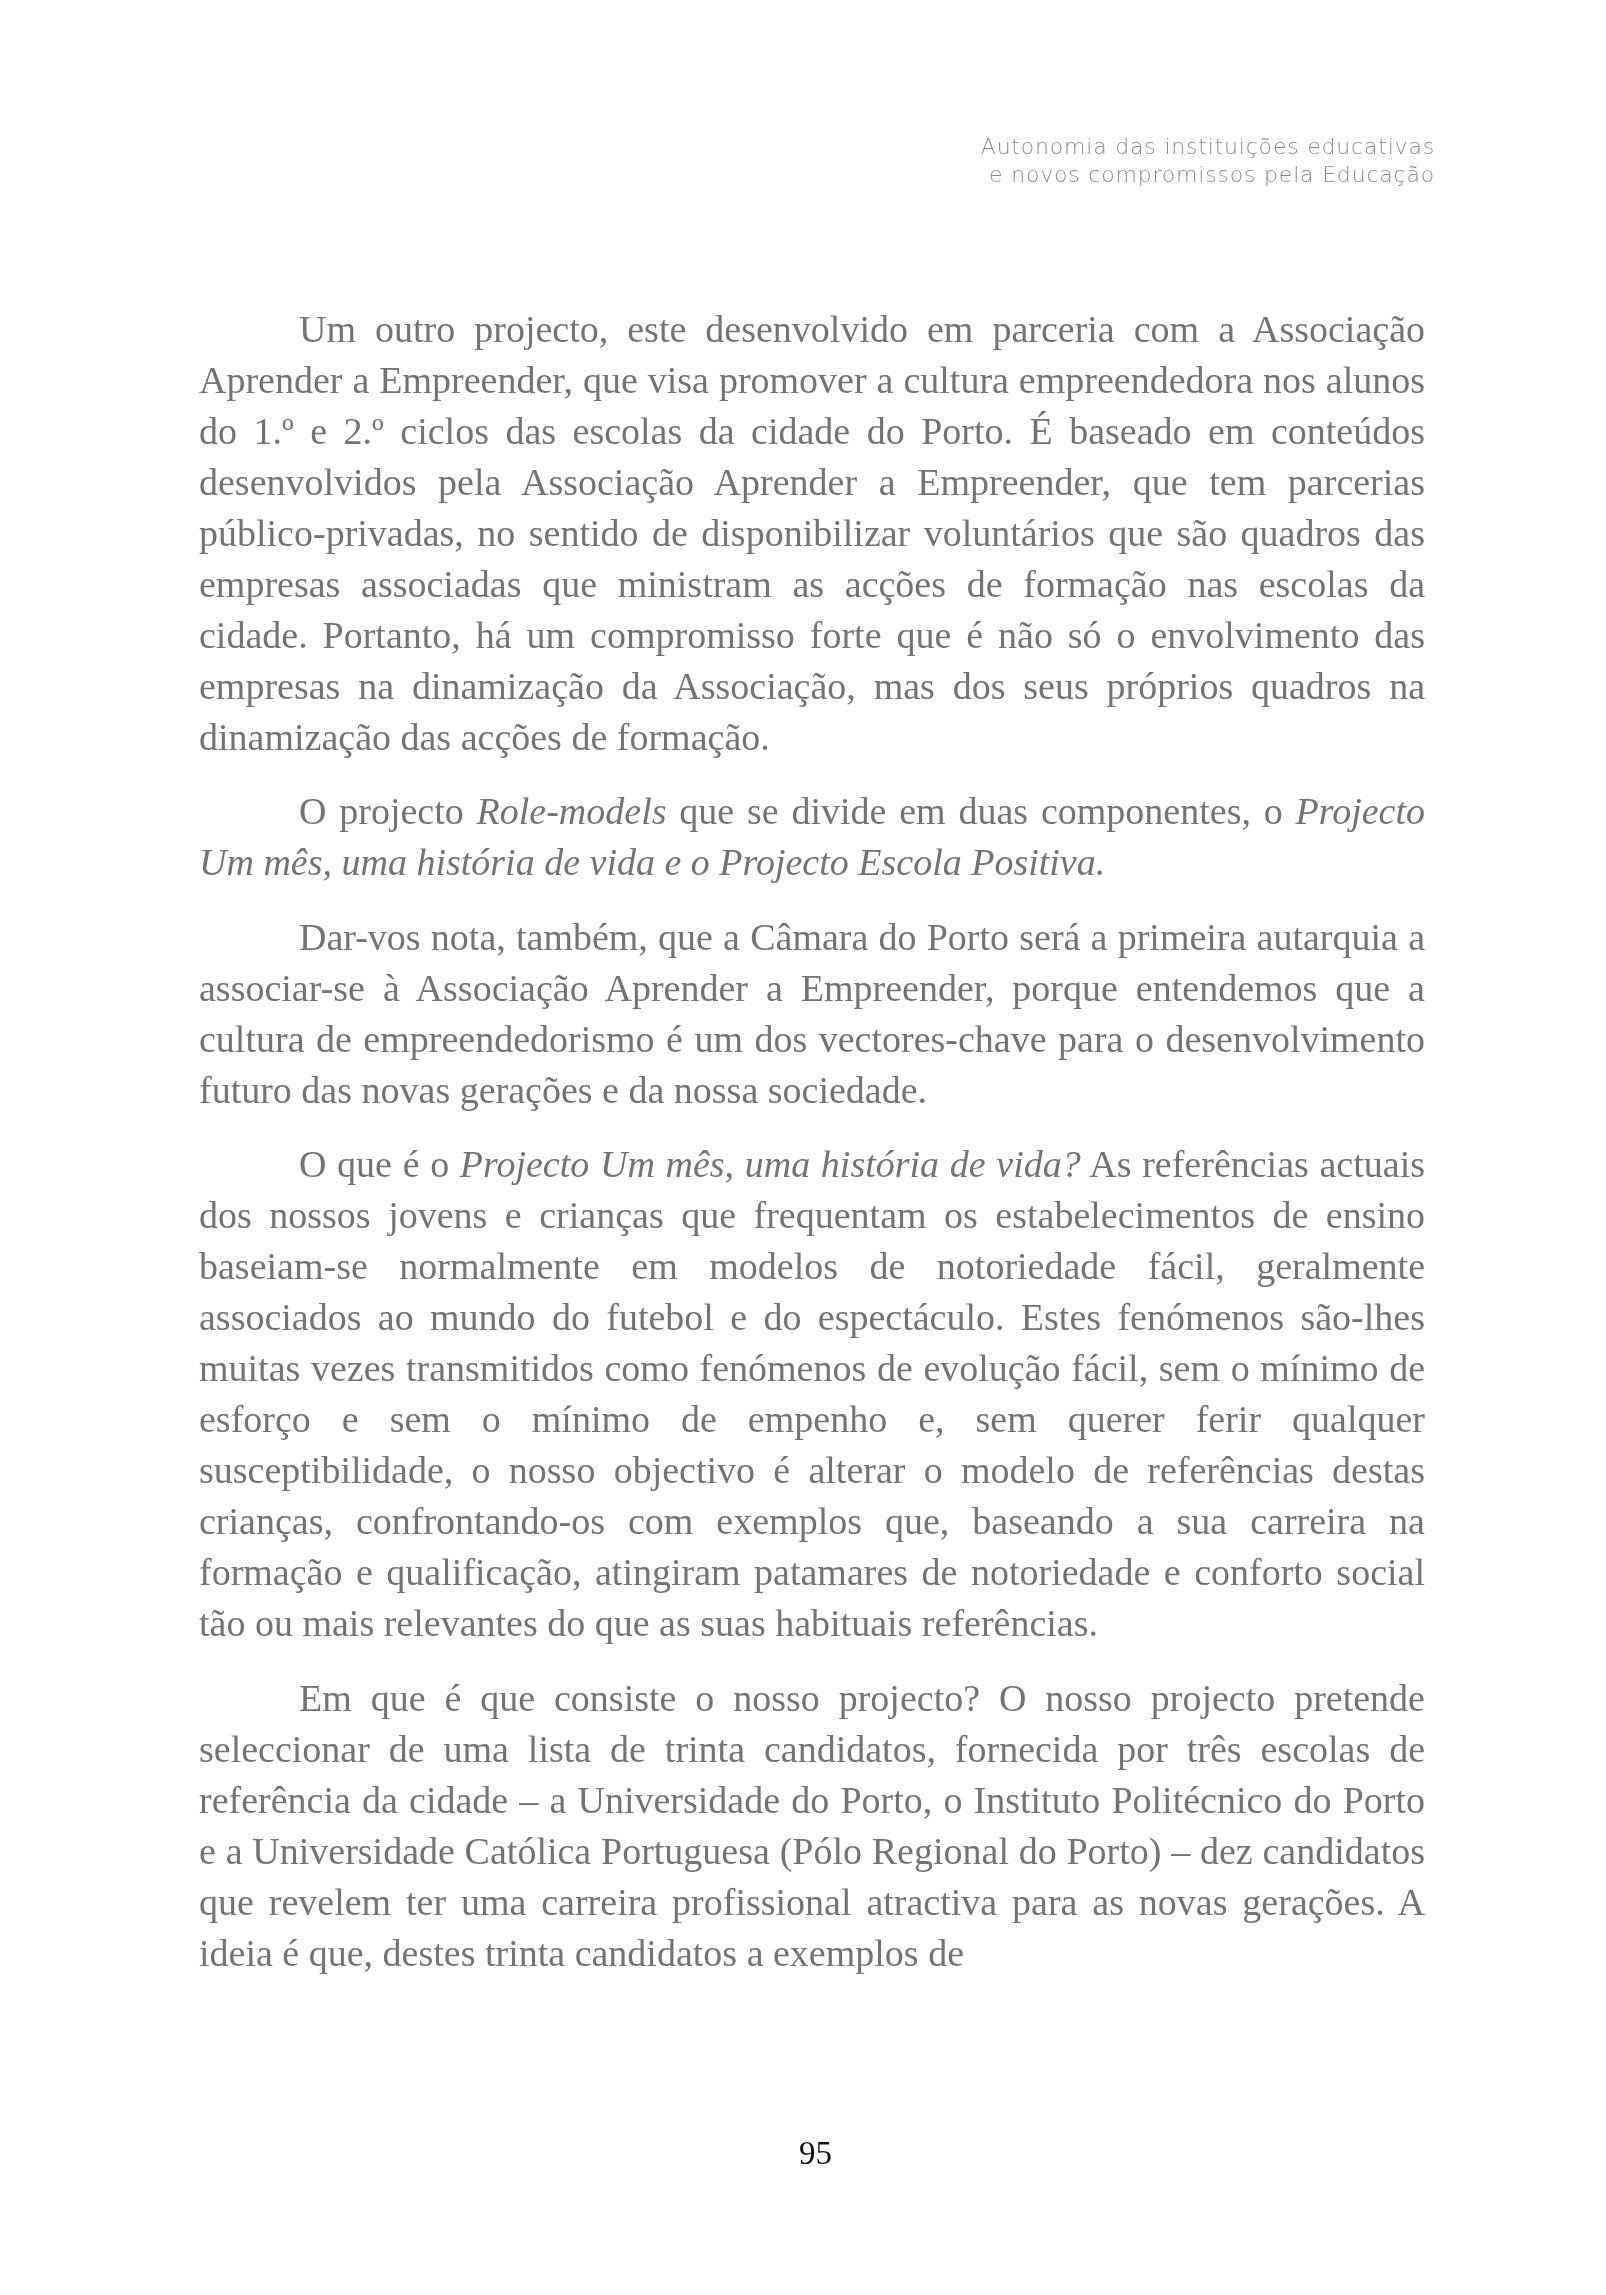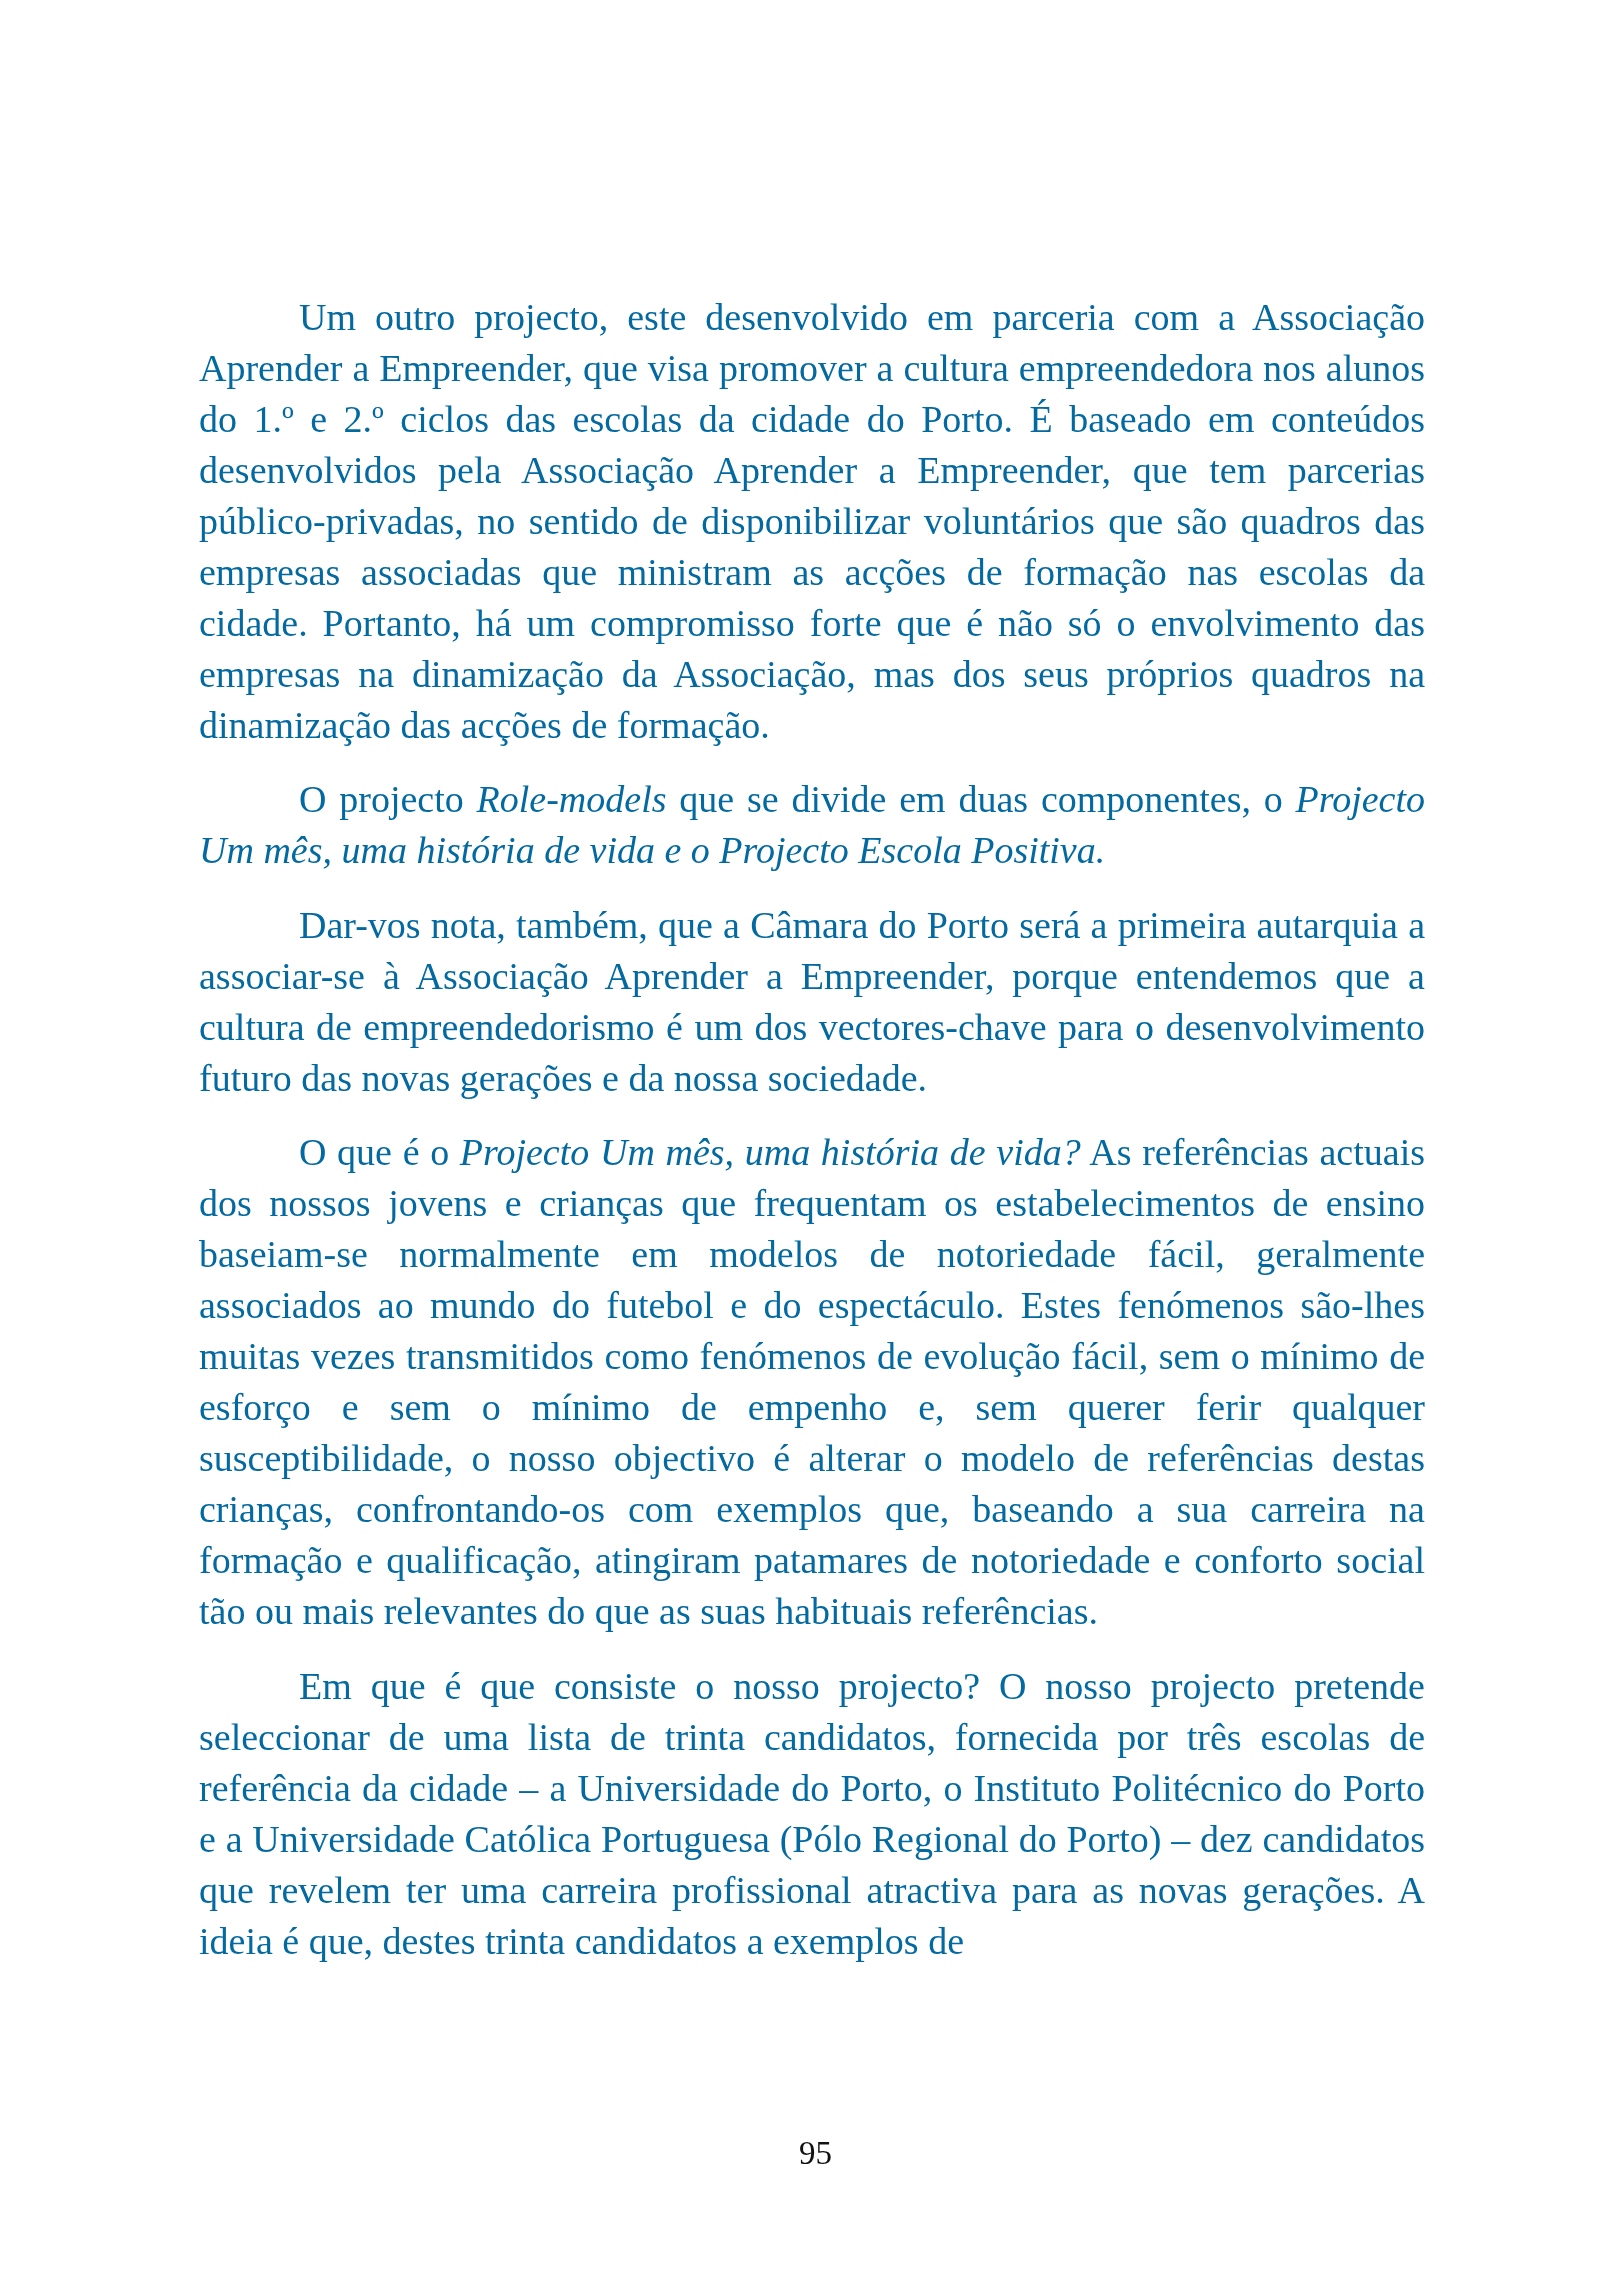--- a/index.html
+++ b/index.html
@@ -25,27 +25,27 @@
       line-height: 28px;
       color: #8a8a8a;
       letter-spacing: 0.8px;
       font-weight: 300;
     }
     .running-header span {
       display: block;
     }
     .body-text {
       position: absolute;
-      top: 292px;
+      top: 304px;
       left: 199px;
       width: 1226px;
       font-family: "Liberation Serif", serif;
       font-size: 38px;
       line-height: 51px;
-      color: #0369a1;
+      color: #737373;
     }
     .para {
       margin: 0 0 23.4px 0;
       text-align: justify;
       text-indent: 100px;
       hyphens: none;
     }
     .para .it {
       font-style: italic;
     }
@@ -59,20 +59,24 @@
       font-size: 33px;
       color: #111111;
       margin-left: 12px;
     }
   </style>
 </head>
 <body>
 
 <div class="page">
 
+  <div class="running-header">
+    <span>Autonomia das instituições educativas</span>
+    <span>e novos compromissos pela Educação</span>
+  </div>
 
   <div class="body-text">
 
     <p class="para">Um outro projecto, este desenvolvido em parceria com a Associação Aprender a Empreender, que visa promover a cultura empreendedora nos alunos do 1.º e 2.º ciclos das escolas da cidade do Porto. É baseado em conteúdos desenvolvidos pela Associação Aprender a Empreender, que tem parcerias público-privadas, no sentido de disponibilizar voluntários que são quadros das empresas associadas que ministram as acções de formação nas escolas da cidade. Portanto, há um compromisso forte que é não só o envolvimento das empresas na dinamização da Associação, mas dos seus próprios quadros na dinamização das acções de formação.</p>
 
     <p class="para"><span>O projecto </span><span class="it">Role-models</span><span> que se divide em duas componentes, o </span><span class="it">Projecto Um mês, uma história de vida e o Projecto Escola Positiva.</span></p>
 
     <p class="para">Dar-vos nota, também, que a Câmara do Porto será a primeira autarquia a associar-se à Associação Aprender a Empreender, porque entendemos que a cultura de empreendedorismo é um dos vectores-chave para o desenvolvimento futuro das novas gerações e da nossa sociedade.</p>
 
     <p class="para"><span>O que é o </span><span class="it">Projecto Um mês, uma história de vida?</span><span> As referências actuais dos nossos jovens e crianças que frequentam os estabelecimentos de ensino baseiam-se normalmente em modelos de notoriedade fácil, geralmente associados ao mundo do futebol e do espectáculo. Estes fenómenos são-lhes muitas vezes transmitidos como fenómenos de evolução fácil, sem o mínimo de esforço e sem o mínimo de empenho e, sem querer ferir qualquer susceptibilidade, o nosso objectivo é alterar o modelo de referências destas crianças, confrontando-os com exemplos que, baseando a sua carreira na formação e qualificação, atingiram patamares de notoriedade e conforto social tão ou mais relevantes do que as suas habituais referências.</span></p>

